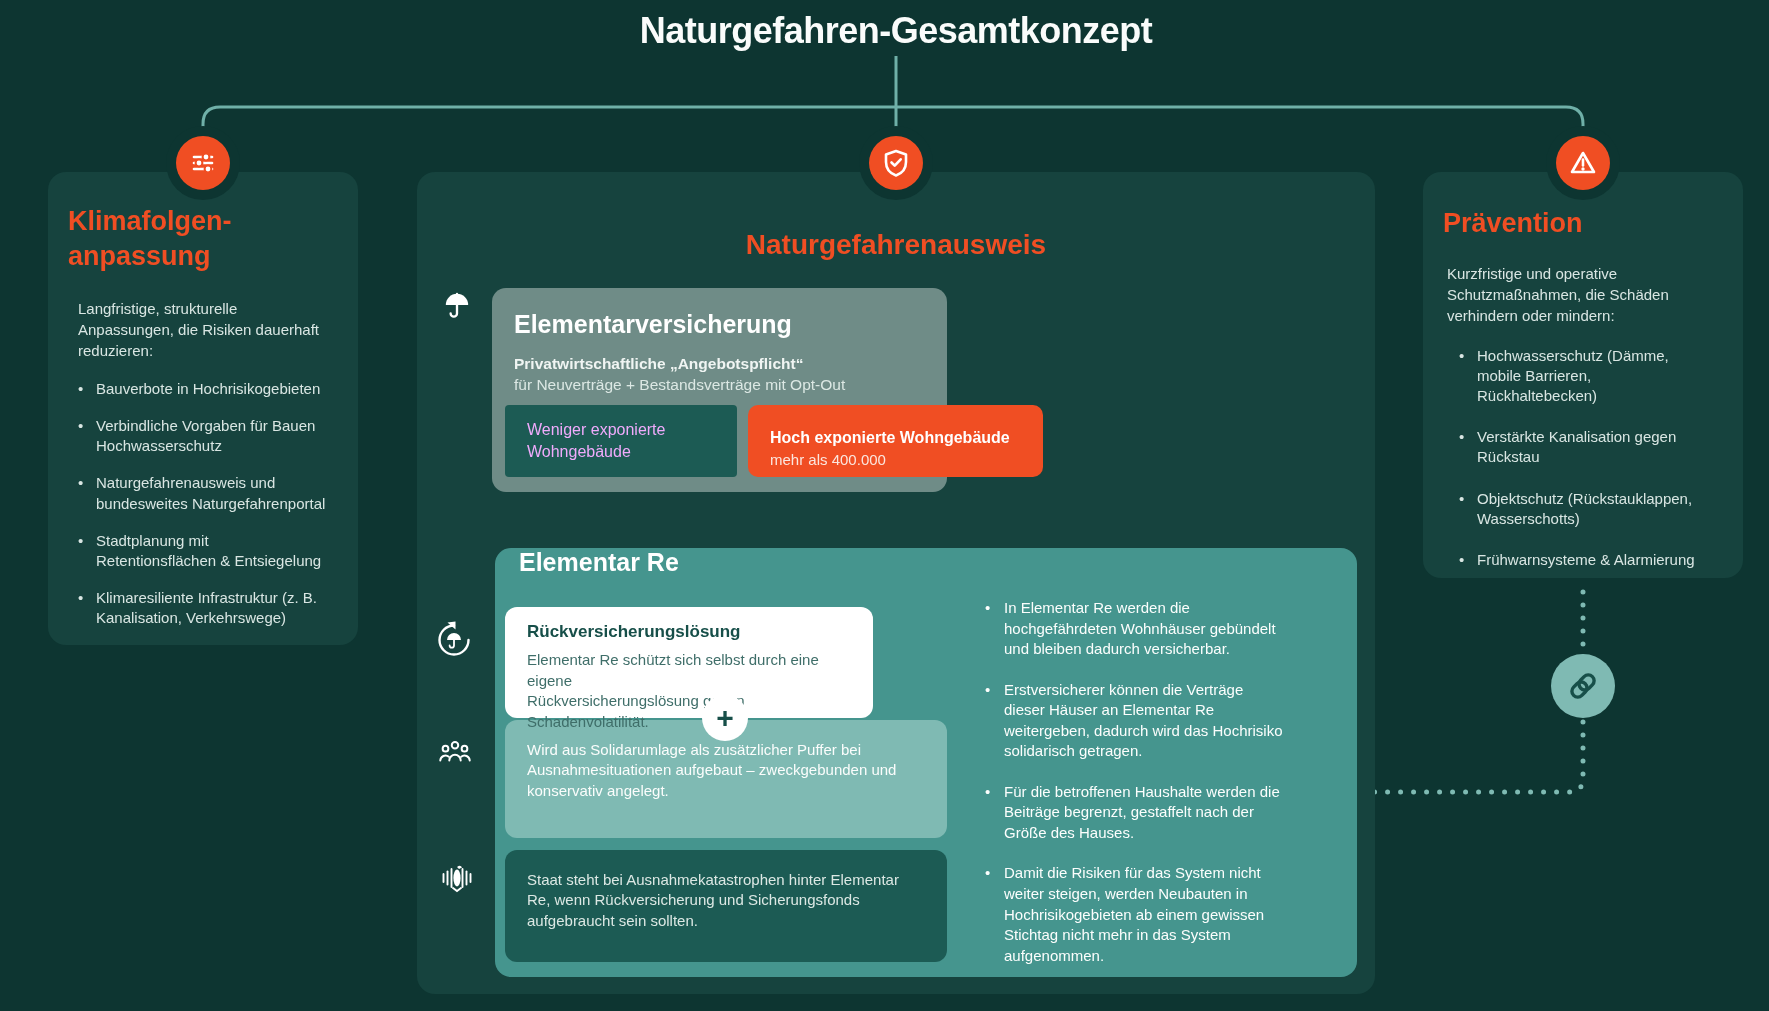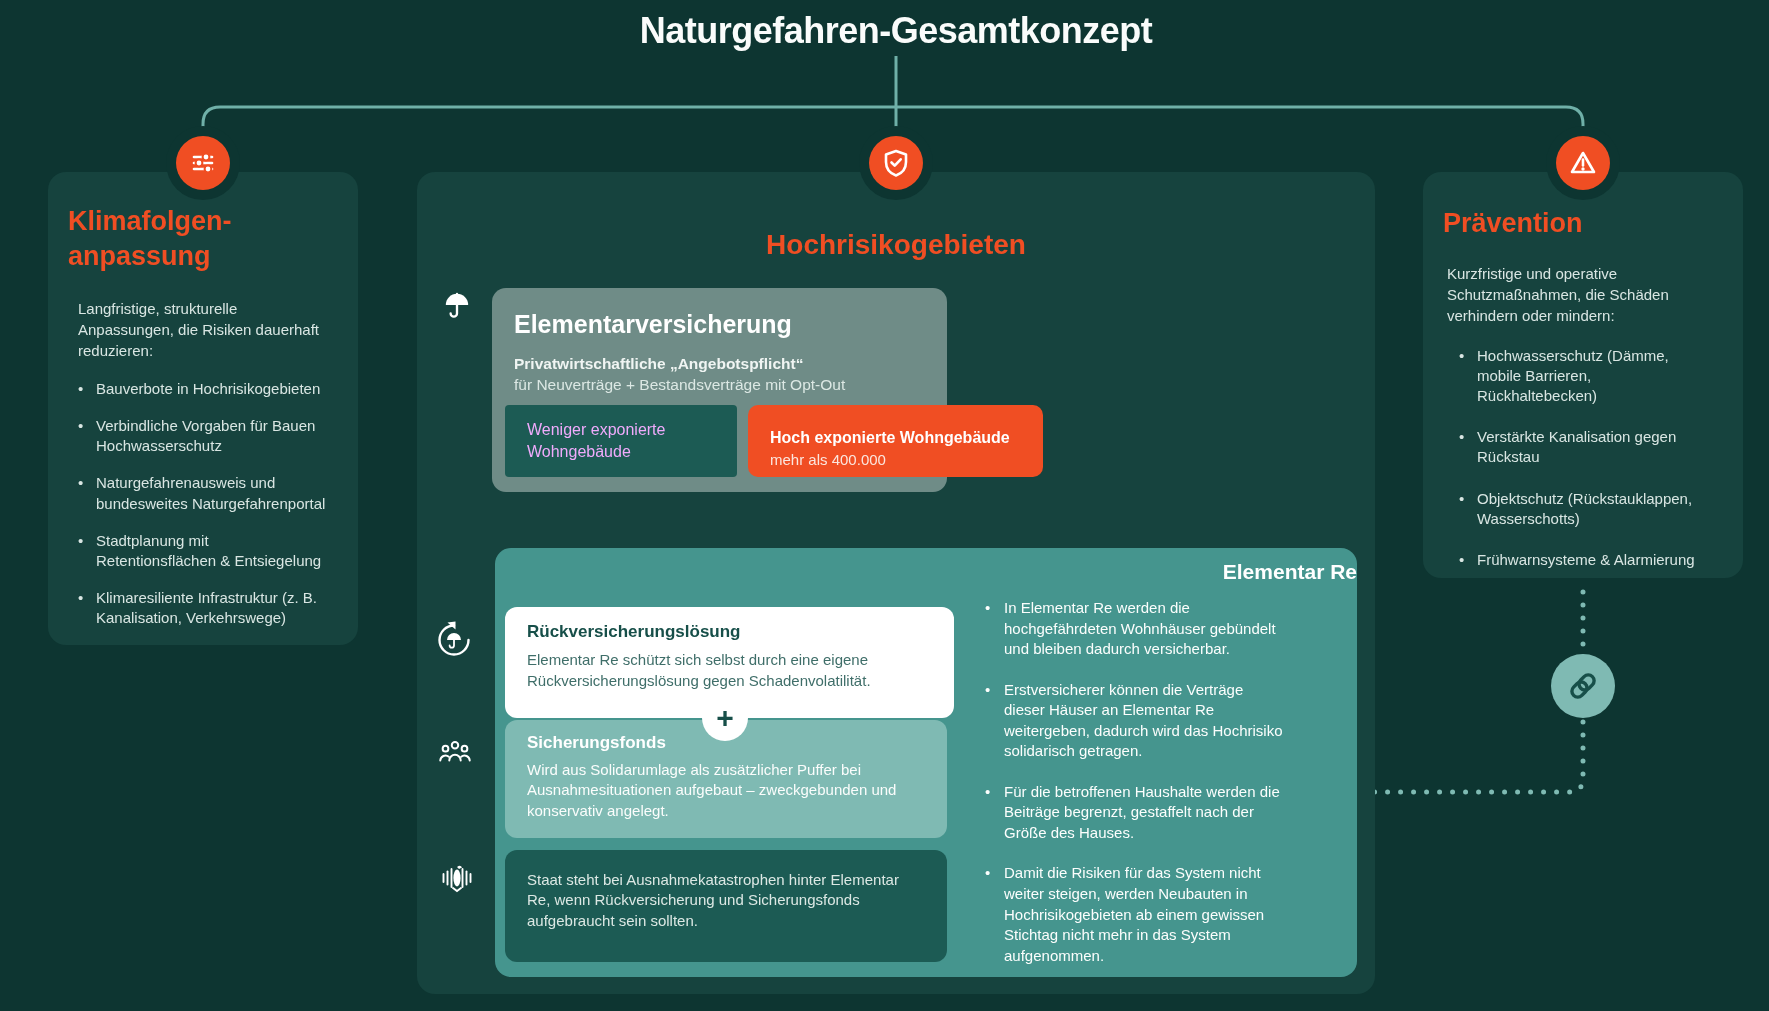--- a/index.html
+++ b/index.html
@@ -53,23 +53,23 @@
   .box-low{left:505px;top:405px;width:232px;height:72px;border-radius:4px;background:#1C5B54;
            display:flex;align-items:center;padding-left:22px;box-sizing:border-box;
            font-size:16px;font-weight:400;line-height:1.35;color:#f0abfc;}
   .box-high{left:748px;top:405px;width:295px;height:72px;border-radius:10px;background:#F04E23;
             padding:24px 0 0 22px;box-sizing:border-box;color:#FFFFFF;z-index:3;}
   .box-high .hi-title{font-size:16px;font-weight:700;}
   .box-high .hi-sub{font-size:15px;margin-top:4px;color:#FBE6DE;}
 
   
   .card-er{left:495px;top:548px;width:862px;height:429px;border-radius:16px;background:#45958E;}
-  .card-er h3{margin:12px 0 0 24px;font-size:21px;font-weight:700;color:#FFFFFF;text-align:right;}
-
-  .card-white{left:505px;top:607px;width:449px;height:111px;border-radius:12px;background:#FFFFFF;
+  .card-er h3{margin:0 0 0 24px;font-size:25px;font-weight:700;color:#FFFFFF;}
+
+  .card-white{left:505px;top:607px;width:368px;height:111px;border-radius:12px;background:#FFFFFF;
               padding:15px 22px;box-sizing:border-box;z-index:2;}
   .card-white h4{margin:0;font-size:17px;font-weight:700;color:#174F49;}
   .card-white p{margin:8px 0 0;font-size:15px;line-height:1.38;color:#3F6E69;}
 
   .plus-circle{left:702px;top:695px;width:46px;height:46px;border-radius:50%;background:#FFFFFF;
                display:flex;align-items:center;justify-content:center;z-index:4;
                font-size:30px;font-weight:700;color:#174F49;}
 
   .card-fonds{left:505px;top:720px;width:442px;height:118px;border-radius:12px;background:#7FBAB3;
               padding:13px 22px;box-sizing:border-box;}
@@ -160,21 +160,21 @@
       <li class="pre">Naturgefahrenausweis und
 bundesweites Naturgefahrenportal</li>
       <li class="pre">Stadtplanung mit
 Retentionsflächen &amp; Entsiegelung</li>
       <li class="pre">Klimaresiliente Infrastruktur (z. B.
 Kanalisation, Verkehrswege)</li>
     </ul>
   </section>
 
   <section class="abs panel panel-mid"></section>
-  <h2 class="abs mid-title">Hochrisikogebieten</h2>
+  <h2 class="abs mid-title">Naturgefahrenausweis</h2>
 
   <div class="abs card-ev">
     <h3>Elementarversicherung</h3>
     <p class="sub-bold">Privatwirtschaftliche „Angebotspflicht“</p>
     <p class="sub">für Neuverträge + Bestandsverträge mit Opt-Out</p>
   </div>
   <div class="abs box-low pre">Weniger exponierte
 Wohngebäude</div>
   <div class="abs box-high">
     <div class="hi-title">Hoch exponierte Wohngebäude</div>
@@ -187,21 +187,20 @@
 
   <div class="abs card-white">
     <h4>Rückversicherungslösung</h4>
     <p class="pre">Elementar Re schützt sich selbst durch eine eigene
 Rückversicherungslösung gegen Schadenvolatilität.</p>
   </div>
 
   <div class="abs plus-circle">+</div>
 
   <div class="abs card-fonds">
-    <h4>Sicherungsfonds</h4>
     <p class="pre">Wird aus Solidarumlage als zusätzlicher Puffer bei
 Ausnahmesituationen aufgebaut – zweckgebunden und
 konservativ angelegt.</p>
   </div>
 
   <div class="abs card-stop">
     <p class="pre">Staat steht bei Ausnahmekatastrophen hinter Elementar
 Re, wenn Rückversicherung und Sicherungsfonds
 aufgebraucht sein sollten.</p>
   </div>

